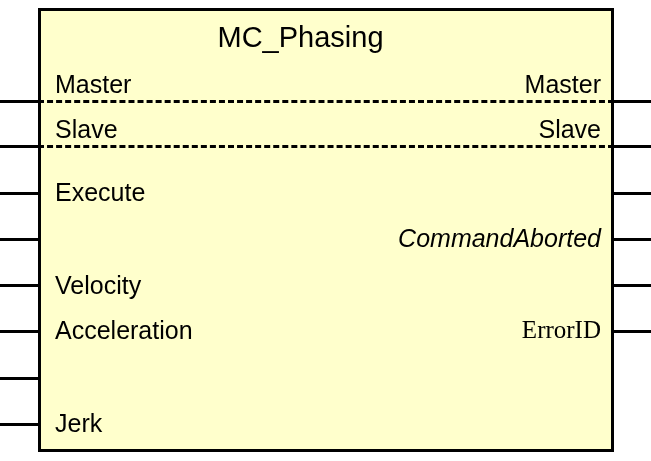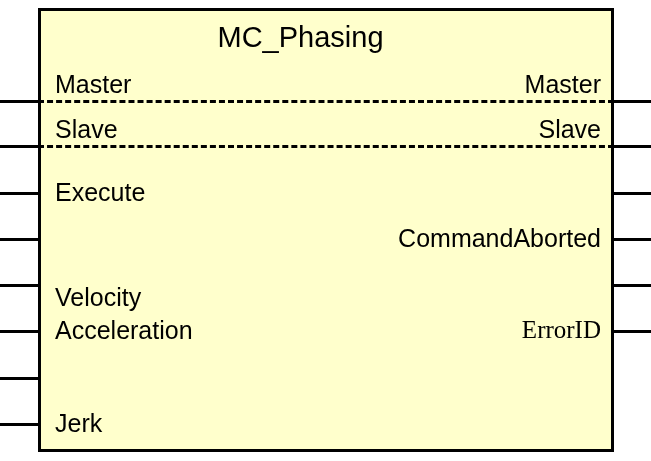--- a/index.html
+++ b/index.html
@@ -89,34 +89,34 @@
   <div class="port-label out-label" style="top:114px;">Slave</div>
   <div class="inout-dash" style="top:145px;"></div>
   <div class="pin pin-in" style="top:145px;"></div>
   <div class="pin pin-out" style="top:145px;"></div>
 
   <div class="port-label in-label" style="top:177px;">Execute</div>
   <div class="pin pin-in" style="top:192px;"></div>
 
   <div class="pin pin-in" style="top:238px;"></div>
 
-  <div class="port-label in-label" style="top:282px;text-align:right;">Velocity</div>
+  <div class="port-label in-label" style="top:270px;text-align:right;">Velocity</div>
   <div class="pin pin-in" style="top:284px;"></div>
 
   <div class="port-label in-label" style="top:315px;">Acceleration</div>
   <div class="pin pin-in" style="top:330px;"></div>
 
   <div class="pin pin-in" style="top:377px;"></div>
 
   <div class="port-label in-label" style="top:408px;">Jerk</div>
   <div class="pin pin-in" style="top:423px;"></div>
 
   <div class="pin pin-out" style="top:192px;"></div>
 
-  <div class="port-label out-label" style="top:223px;">CommandAborted</div>
+  <div class="port-label out-label" style="top:223px;font-style:italic;">CommandAborted</div>
   <div class="pin pin-out" style="top:238px;"></div>
 
   <div class="pin pin-out" style="top:284px;"></div>
 
   <div class="port-label out-label" style="top:315px;font-family:Liberation Serif, serif;">ErrorID</div>
   <div class="pin pin-out" style="top:330px;"></div>
 
 </div>
 
 </body></html>

